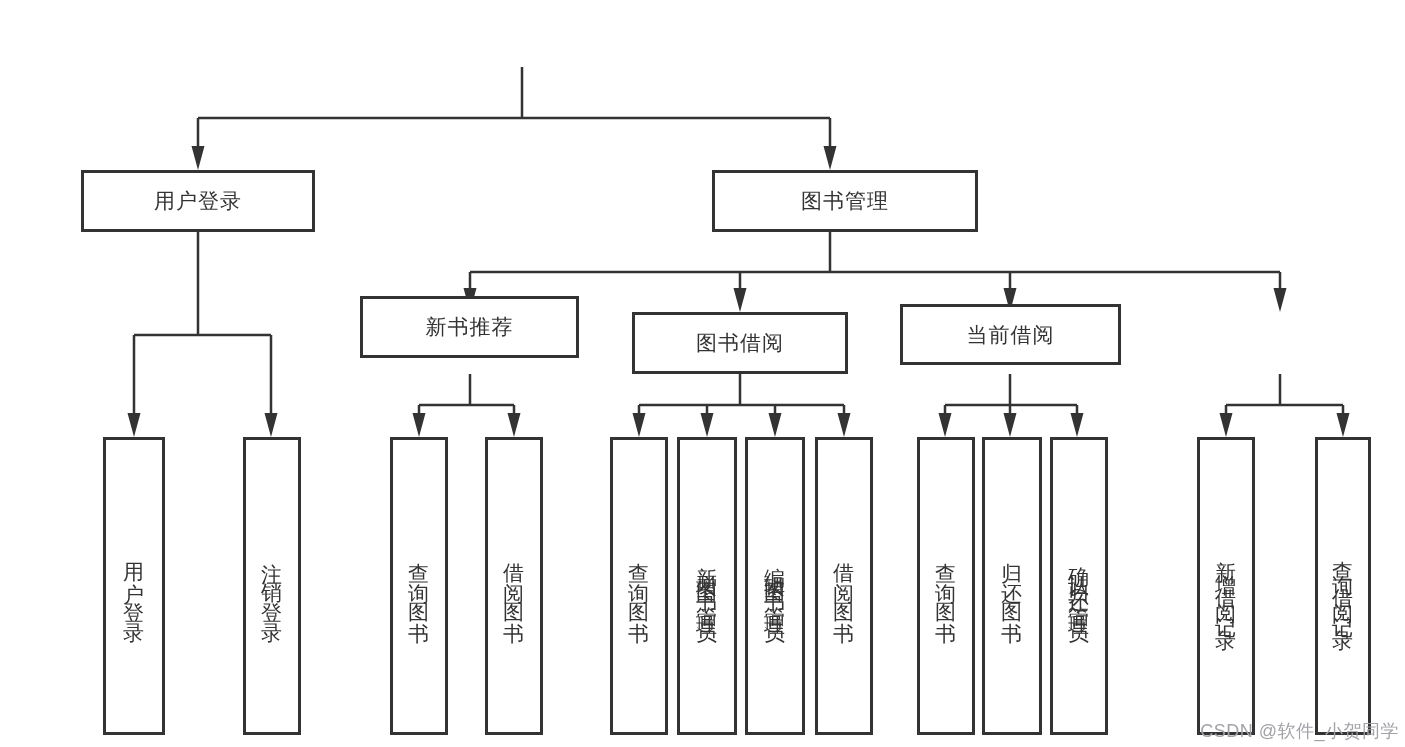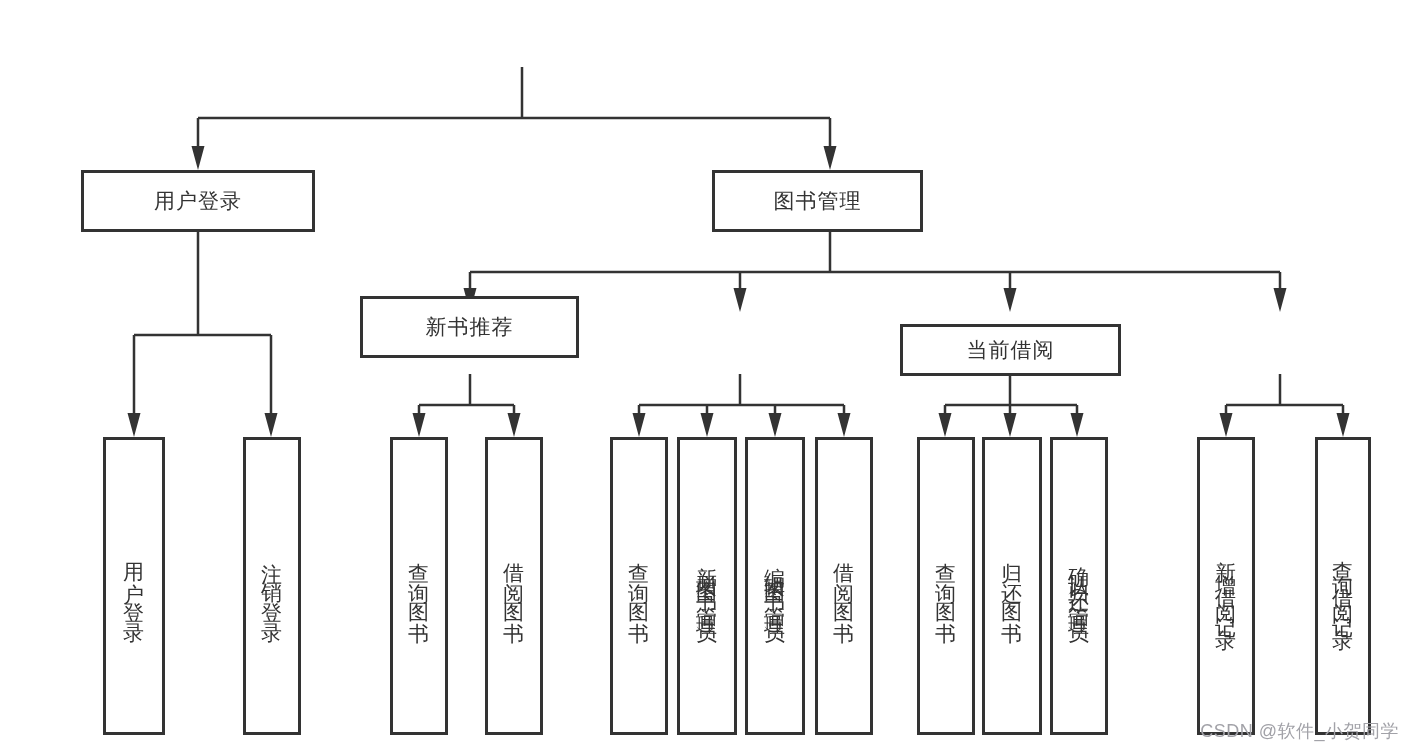--- a/index.html
+++ b/index.html
@@ -102,28 +102,31 @@
       M1003.5,413 L1016.5,413 L1010,437 Z
       M1070.5,413 L1083.5,413 L1077,437 Z
       M1219.5,413 L1232.5,413 L1226,437 Z
       M1336.5,413 L1349.5,413 L1343,437 Z"></path>
   </svg>
 
 
   <div class="node" style="left:81px; top:170px; width:234px; height:62px;">
     <span>用户登录</span>
   </div>
-  <div class="node" style="left:712px; top:170px; width:211px; height:62px;">
+  <div class="node" style="left:712px; top:170px; width:266px; height:62px;">
     <span>图书管理</span>
   </div>
 
   <div class="node" style="left:360px; top:296px; width:219px; height:62px;">
     <span>新书推荐</span>
   </div>
-  <div class="node" style="left:900px; top:324px; width:221px; height:52px;">
+  <div class="node" style="left:632px; top:312px; width:216px; height:62px;">
+    <span>图书借阅</span>
+  </div>
+  <div class="node" style="left:900px; top:304px; width:221px; height:61px;">
     <span>当前借阅</span>
   </div>
 
   <div class="vnode" style="left:103px; width:62px;">
     <span class="vtext sp-lg">用户登录</span>
   </div>
   <div class="vnode" style="left:243px; width:58px;">
     <span class="vtext sp-lg">注销登录</span>
   </div>
 

